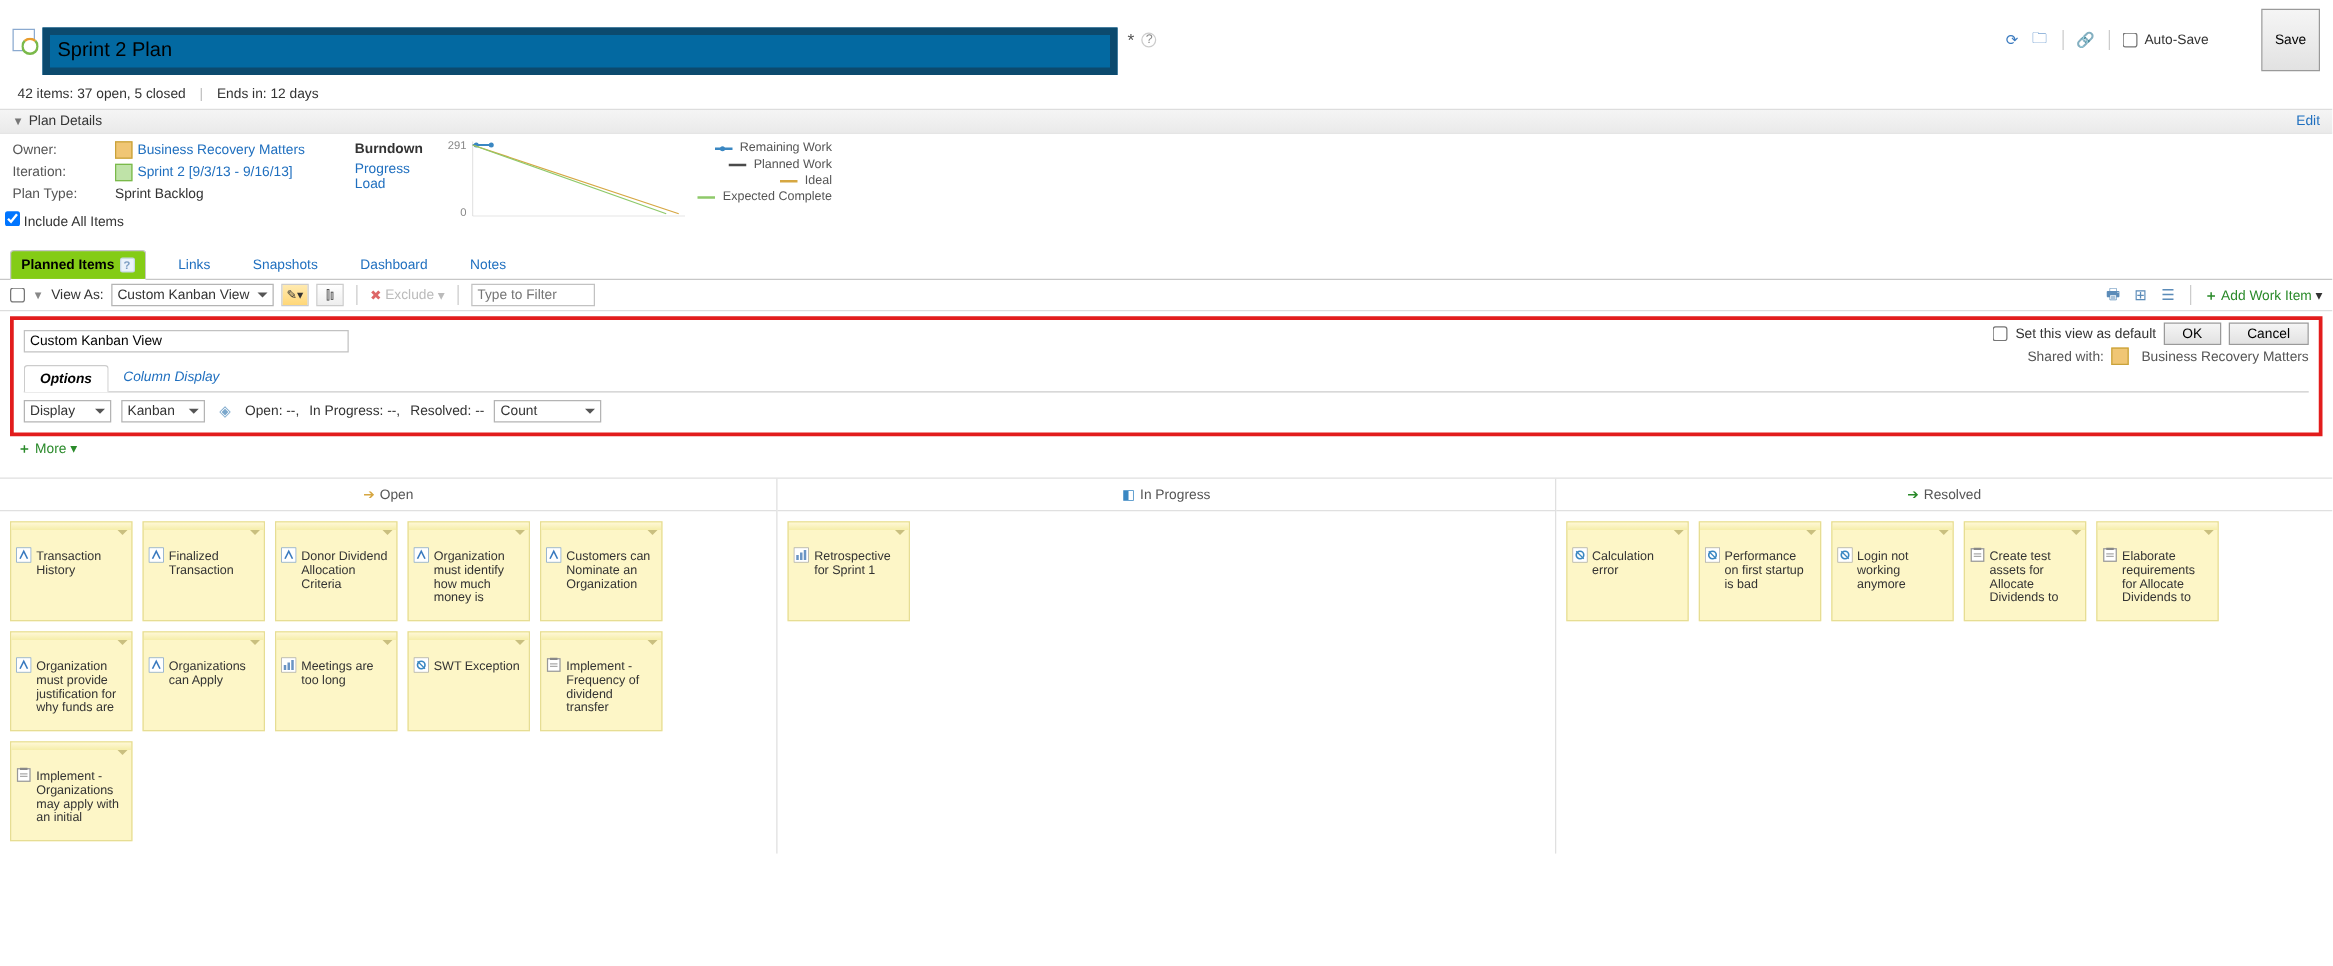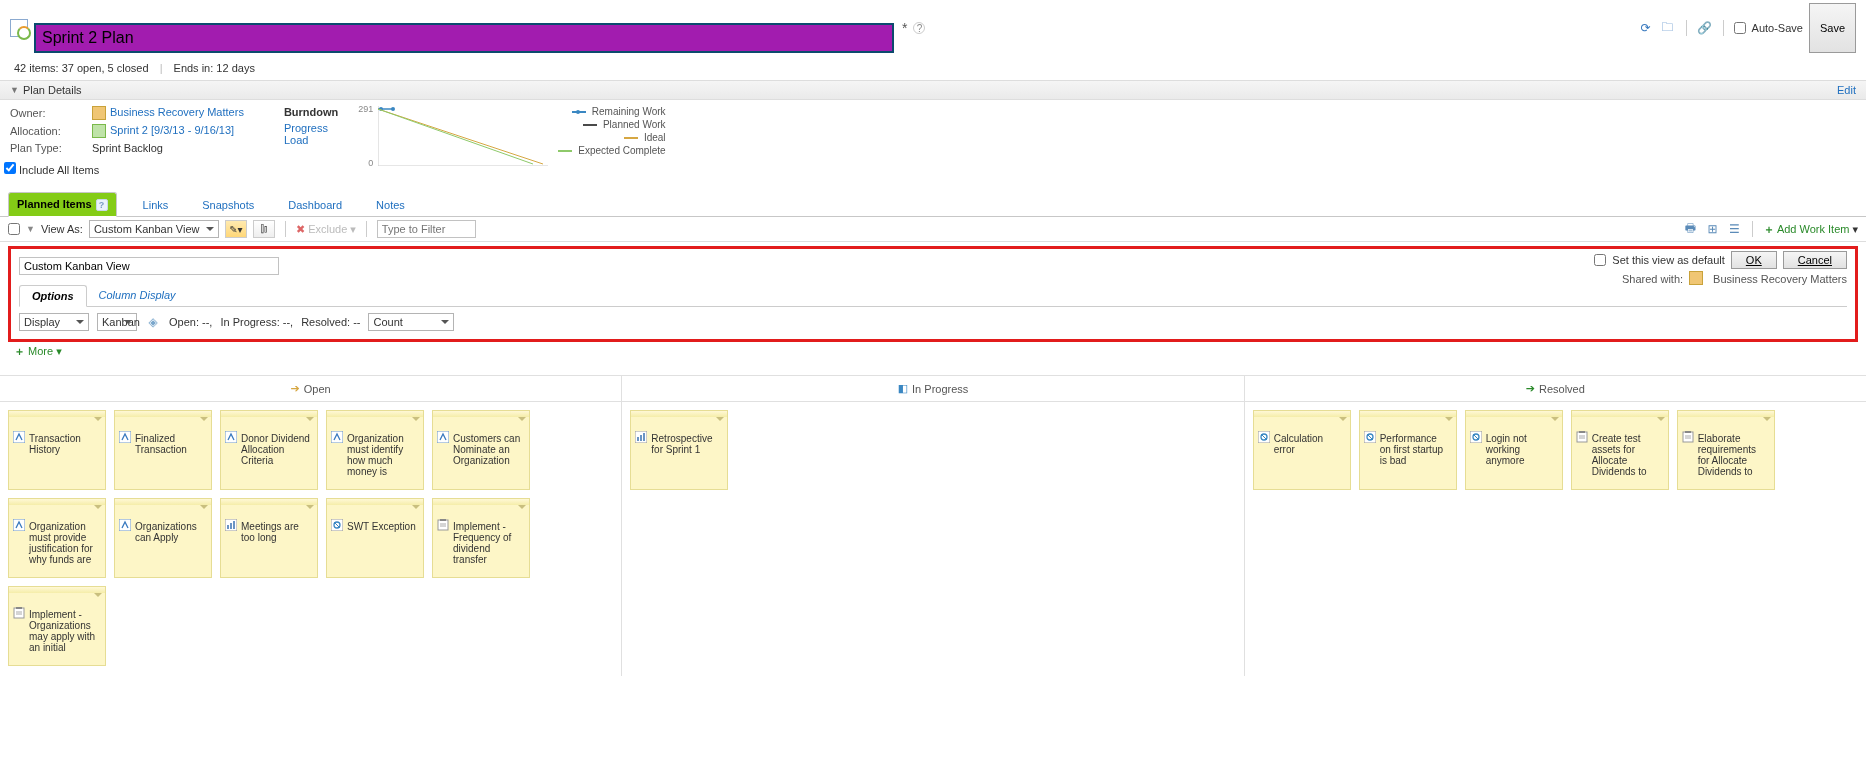--- a/index.html
+++ b/index.html
@@ -1,27 +1,27 @@
 <!DOCTYPE html>
 <html><head>
 <meta charset="utf-8">
 <style>
 * { box-sizing: border-box; margin: 0; padding: 0; }
 body { font-family: Arial, Helvetica, sans-serif; font-size: 11px; background: #fff; color: #333; }
 .header-row { display: flex; align-items: center; padding: 3px 10px; gap: 6px; }
 .page-icon { width: 18px; height: 18px; display: inline-block; border: 1px solid #8baad0; position: relative; }
 .page-icon::after { content: ''; position: absolute; width: 10px; height: 10px; border: 2px solid #7ab94a; border-radius: 50%; border-top-color: #e89c2e; right: -4px; bottom: -4px; background: #fff; }
-.title-input { flex: 0 0 860px; font-size: 16px; padding: 4px 6px; border: 2px solid #0c4a6e; background: #a21caf; margin-top: 19px; }
+.title-input { flex: 0 0 860px; font-size: 16px; padding: 4px 6px; border: 6px solid #0c4a6e; background: #0369a1; margin-top: 19px; }
 .dirty { color: #555; font-size: 14px; margin-left: 2px; }
 .help-sup { color: #888; font-size: 10px; vertical-align: super; border: 1px solid #ccc; border-radius: 50%; width: 12px; height: 12px; display: inline-flex; align-items: center; justify-content: center; }
 .spacer { flex: 1; }
 .header-actions { display: flex; align-items: center; gap: 6px; }
 .ico { width: 16px; height: 16px; display: inline-flex; align-items: center; justify-content: center; font-size: 12px; }
 .vsep { width: 1px; height: 16px; background: #ccc; margin: 0 4px; }
-.save-btn { background: linear-gradient(#f5f5f5,#e2e2e2); border: 1px solid #9a9a9a; padding: 18px 10px; font-size: 11px; cursor: pointer; }
+.save-btn { background: linear-gradient(#f5f5f5,#e2e2e2); border: 1px solid #9a9a9a; padding: 18px 10px; font-size: 11px; cursor: pointer; margin-left: 36px; }
 .chk { width: 12px; height: 12px; }
 .stats-row { padding: 6px 14px; font-size: 11px; color: #333; }
 .stats-row .sep { color: #bbb; margin: 0 8px; }
 .plan-details-bar { background: linear-gradient(#f5f5f5,#eaeaea); border-top: 1px solid #ddd; border-bottom: 1px solid #ddd; padding: 3px 10px; display: flex; align-items: center; }
 .plan-details-bar .tri { color: #777; margin-right: 4px; font-size: 9px; }
 .edit-link { margin-left: auto; color: #1f6fbf; cursor: pointer; }
 .details-area { display: flex; padding: 6px 10px 10px; gap: 40px; }
 .details-col { display: grid; grid-template-columns: 72px auto; row-gap: 4px; column-gap: 10px; font-size: 11px; align-items: center; }
 .details-col .lbl { color: #555; }
 .link { color: #1f6fbf; cursor: pointer; }
@@ -43,21 +43,21 @@
 .drop::after { content: ''; position: absolute; right: 4px; top: 50%; border: 4px solid transparent; border-top-color: #555; transform: translateY(-2px); }
 .tool-btn { width: 22px; height: 18px; border: 1px solid #ccc; background: linear-gradient(#fff,#eee); display: inline-flex; align-items: center; justify-content: center; font-size: 10px; }
 .tool-btn.active { background: linear-gradient(#ffeab0,#ffd778); }
 .excl-btn { color: #bbb; display: inline-flex; align-items: center; gap: 3px; }
 .filter-input { border: 1px solid #c2c2c2; padding: 2px 4px; width: 99px; font-size: 11px; color: #999; }
 .right-tools { margin-left: auto; display: flex; align-items: center; gap: 6px; }
 .add-work { color: #2a8a2a; cursor: pointer; }
 .red-box { border: 3px solid #e21c1c; margin: 4px 8px 0; padding: 8px; position: relative; }
 .view-name-input { border: 1px solid #c2c2c2; padding: 2px 4px; width: 260px; font-size: 11px; }
 .default-row { position: absolute; top: 2px; right: 8px; display: flex; align-items: center; gap: 6px; }
-.dlg-btn { background: linear-gradient(#f5f5f5,#e2e2e2); border: 1px solid #9a9a9a; padding: 2px 14px; font-size: 11px; cursor: pointer; text-decoration: underline; }
+.dlg-btn { background: linear-gradient(#f5f5f5,#e2e2e2); border: 1px solid #9a9a9a; padding: 2px 14px; font-size: 11px; cursor: pointer; }
 .shared-row { position: absolute; top: 22px; right: 8px; color: #555; display: flex; align-items: flex-end; gap: 6px; }
 .inner-tabs { display: flex; border-bottom: 1px solid #ccc; margin-top: 10px; font-style: italic; }
 .inner-tab { padding: 4px 12px; font-size: 11px; color: #1f6fbf; cursor: pointer; }
 .inner-tab.active { color: #000; font-weight: bold; border: 1px solid #ccc; border-bottom: 1px solid #fff; margin-bottom: -1px; border-radius: 3px 3px 0 0; background: #fff; }
 .opt-row { display: flex; align-items: center; gap: 8px; margin-top: 6px; font-size: 11px; }
 .more-row { padding: 2px 14px; color: #2a8a2a; font-size: 11px; }
 .kanban { display: flex; margin-top: 14px; border-top: 1px solid #e0e0e0; }
 .kcol { flex: 1; border-right: 1px solid #e0e0e0; min-height: 300px; }
 .kcol:last-child { border-right: none; }
 .kcol-head { text-align: center; padding: 6px; font-size: 11px; color: #555; border-bottom: 1px solid #e0e0e0; }
@@ -101,21 +101,21 @@
 <div class="plan-details-bar">
   <span class="tri">▼</span>
   <span>Plan Details</span>
   <span class="edit-link">Edit</span>
 </div>
 
 <div class="details-area">
   <div class="details-col">
     <span class="lbl">Owner:</span>
     <span><span class="inline-ico" style="background:#f0c674;border:1px solid #c9a23a"></span><span class="link">Business Recovery Matters</span></span>
-    <span class="lbl">Allocation:</span>
+    <span class="lbl">Iteration:</span>
     <span><span class="inline-ico" style="background:#bfe3a8;border:1px solid #7ab94a"></span><span class="link">Sprint 2 [9/3/13 - 9/16/13]</span></span>
     <span class="lbl">Plan Type:</span>
     <span>Sprint Backlog</span>
     <span></span>
     <span style="grid-column:1/3; margin-left:-6px;"><input type="checkbox" class="chk" checked="" style=""> <span>Include All Items</span></span>
   </div>
   <div class="burndown-col">
     <div class="burndown-title">Burndown</div>
     <div class="link">Progress</div>
     <div class="link">Load</div>
@@ -197,21 +197,21 @@
     <span>Shared with:</span>
     <span class="inline-ico" style="background:#f0c674;border:1px solid #c9a23a"></span>
     <span>Business Recovery Matters</span>
   </div>
   <div class="inner-tabs">
     <div class="inner-tab active">Options</div>
     <div class="inner-tab">Column Display</div>
   </div>
   <div class="opt-row">
     <span class="drop" style="width:70px">Display</span>
-    <span class="drop" style="width:40px">Kanban</span>
+    <span class="drop" style="width:67px">Kanban</span>
     <span class="ico" style="color:#7aa7cc">◈</span>
     <span>Open: --,</span>
     <span>In Progress: --,</span>
     <span>Resolved: --</span>
     <span class="drop" style="width:86px">Count</span>
   </div>
 </div>
 <div class="more-row">
   <span style="color:#2a8a2a;font-weight:bold">＋</span> <span>More</span> ▾
 </div>

